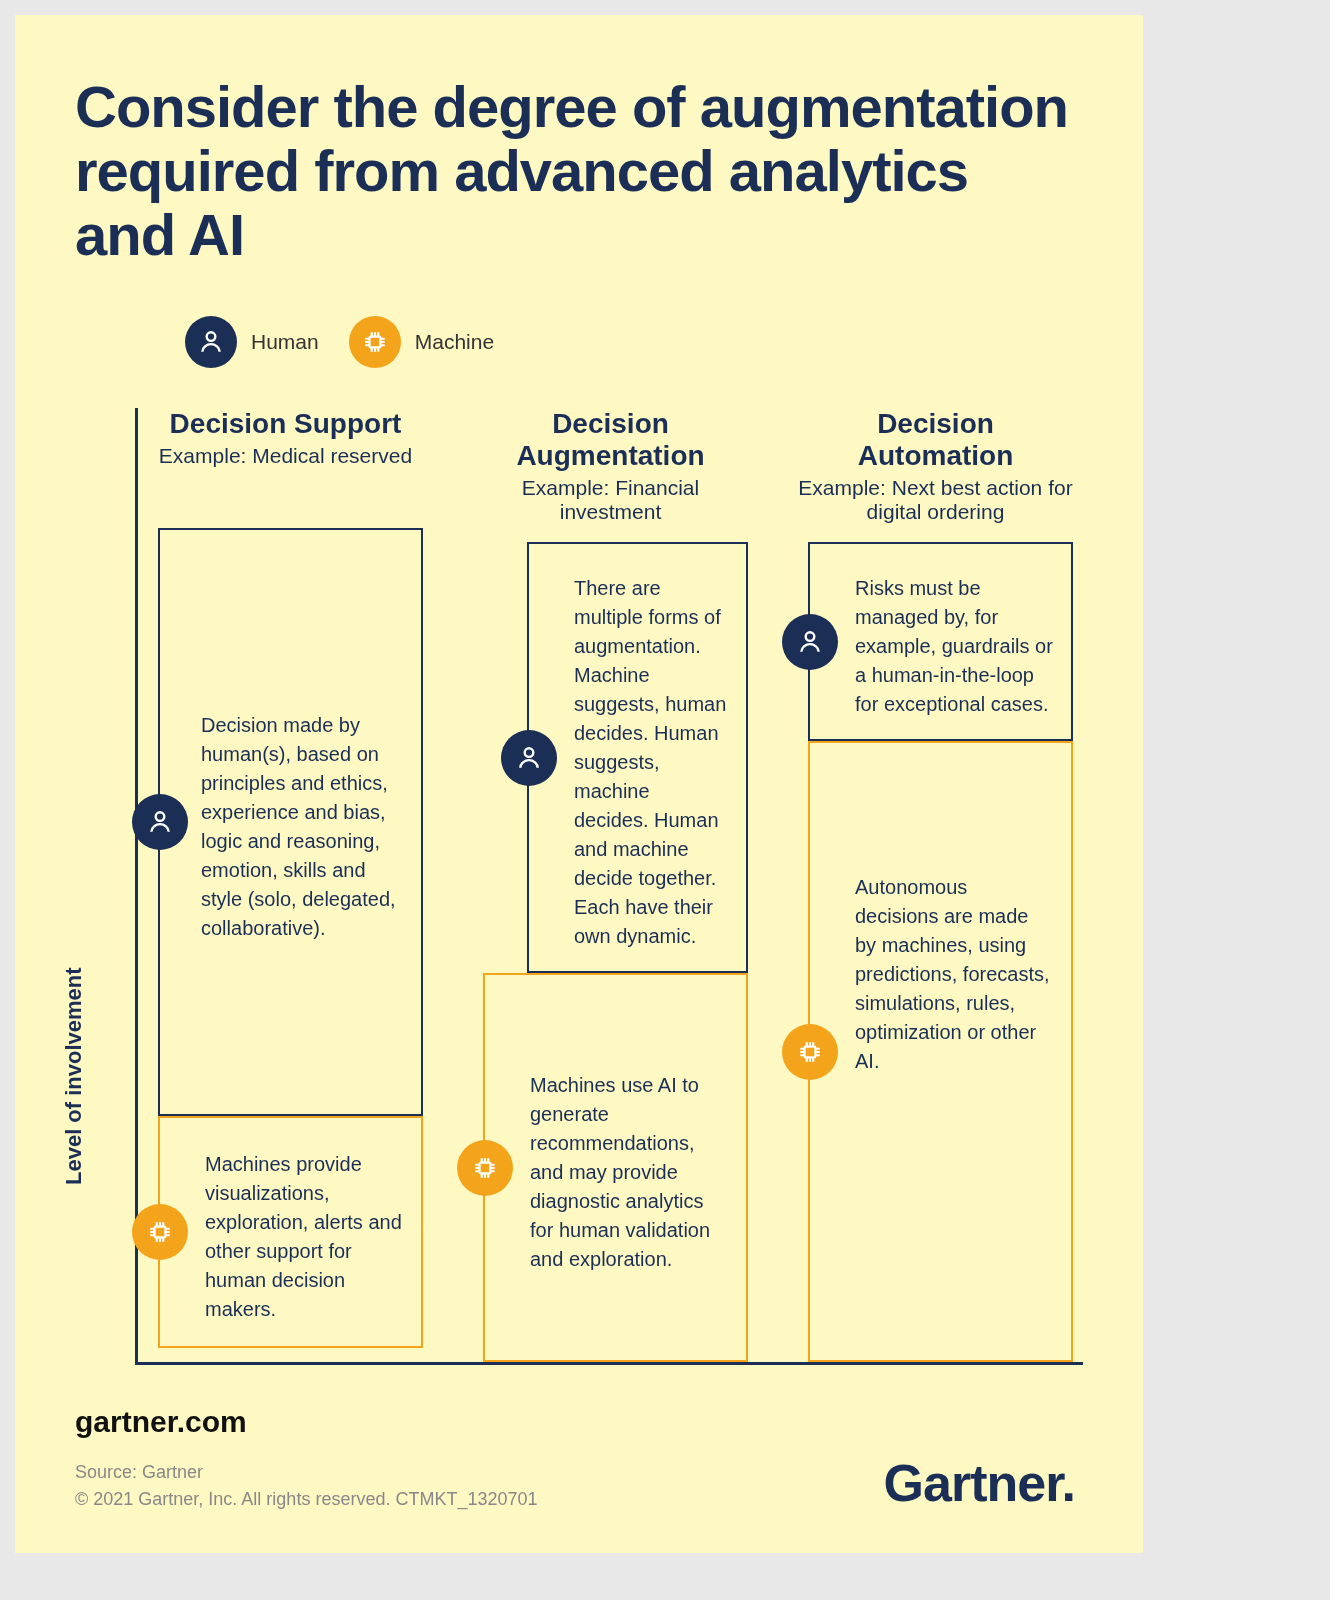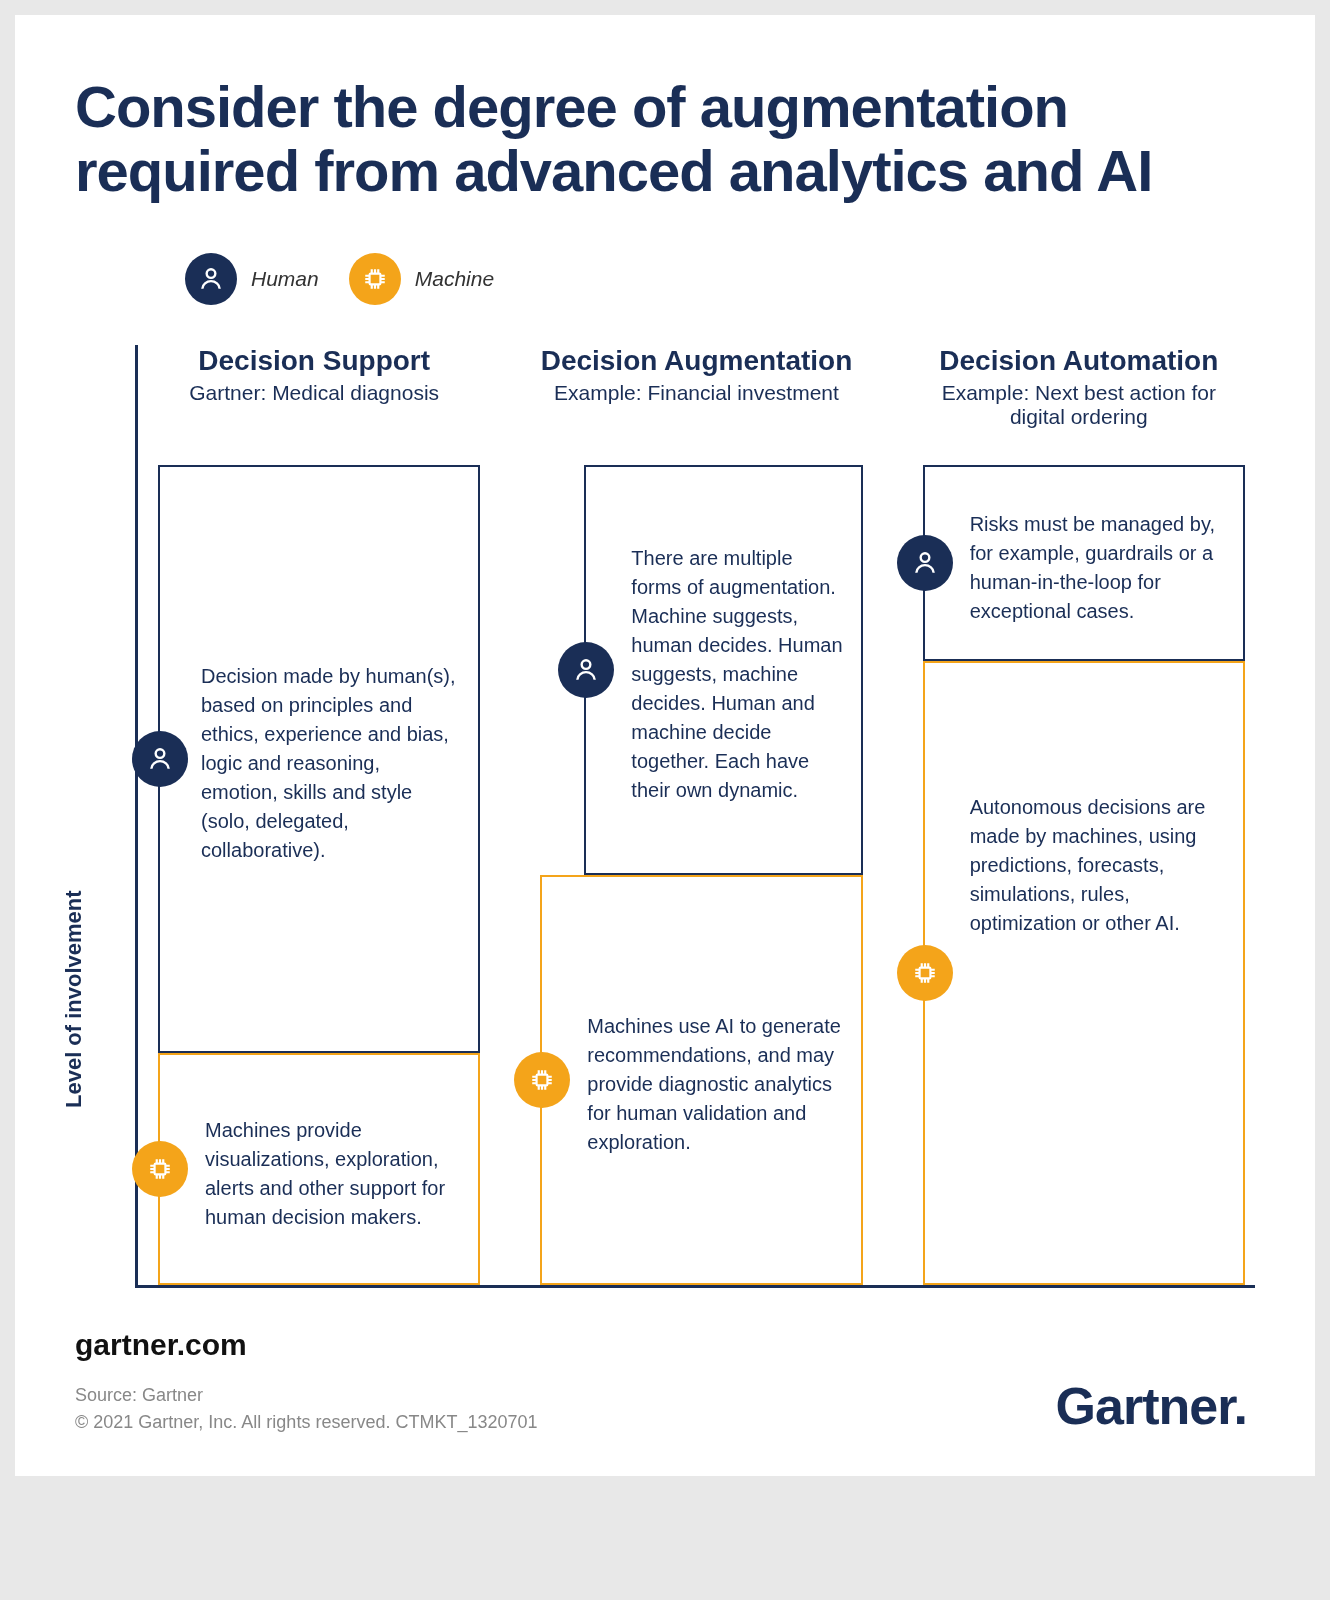--- a/index.html
+++ b/index.html
@@ -2,22 +2,22 @@
 <html><head>
 <meta charset="utf-8">
 <style>
   * { box-sizing: border-box; margin: 0; padding: 0; }
   body {
     font-family: -apple-system, BlinkMacSystemFont, "Segoe UI", Arial, sans-serif;
     background: #e8e8e8;
     padding: 15px;
   }
   .card {
-    width: 1300px;
-    background: #ffffff;
+    width: 1128px;
+    background: #fef9c3;
     padding: 60px 60px 40px 60px;
     position: relative;
   }
   .title {
     font-size: 58px;
     font-weight: 800;
     color: #1a2e56;
     line-height: 1.1;
     margin-bottom: 50px;
     letter-spacing: -1px;
@@ -28,21 +28,20 @@
     gap: 30px;
     margin-left: 110px;
     margin-bottom: 40px;
   }
   .legend-item {
     display: flex;
     align-items: center;
     gap: 14px;
     font-size: 21px;
     color: #333;
-    font-style: italic;
   }
   .icon-circle {
     width: 52px;
     height: 52px;
     border-radius: 50%;
     display: flex;
     align-items: center;
     justify-content: center;
     flex-shrink: 0;
   }
@@ -195,21 +194,21 @@
   <div class="diagram-wrap">
     <div class="yaxis">
       <div class="yaxis-label">Level of involvement</div>
     </div>
 
     <div class="columns">
 
       <div class="col col-1">
         <div class="col-header">
           <div class="col-title">Decision Support</div>
-          <div class="col-example">Gartner: Medical diagnosis</div>
+          <div class="col-example">Example: Medical reserved</div>
         </div>
         <div class="col-stack">
           <div class="box human">
             <span class="badge icon-circle small human-bg">
               <svg width="26" height="26" viewBox="0 0 24 24" fill="none" stroke="#fff" stroke-width="2.2">
                   <circle cx="12" cy="7" r="4"></circle>
                   <path d="M4 21c0-4 4-7 8-7s8 3 8 7"></path>
                 </svg>
             </span>
             <span class="box-text">Decision made by human(s), based on principles and ethics, experience and bias, logic and reasoning, emotion, skills and style (solo, delegated, collaborative).</span>

